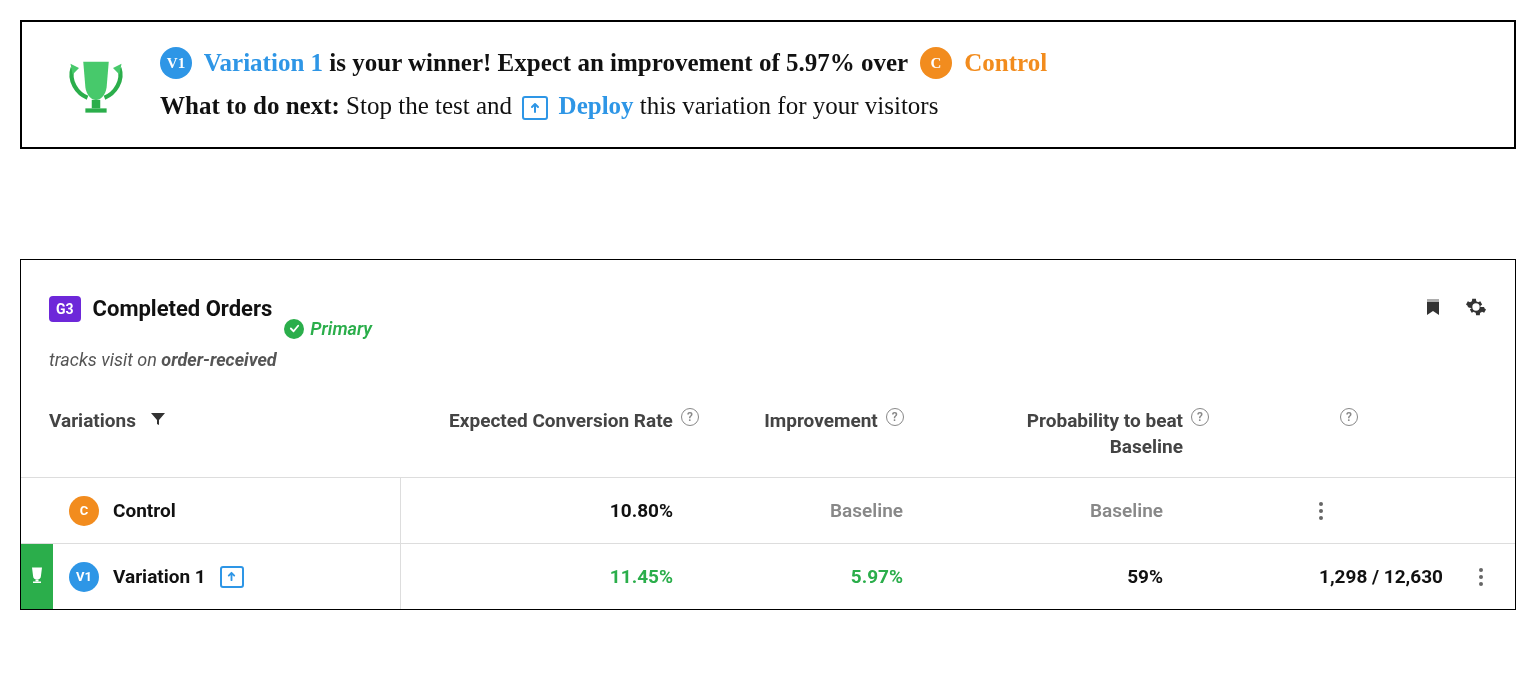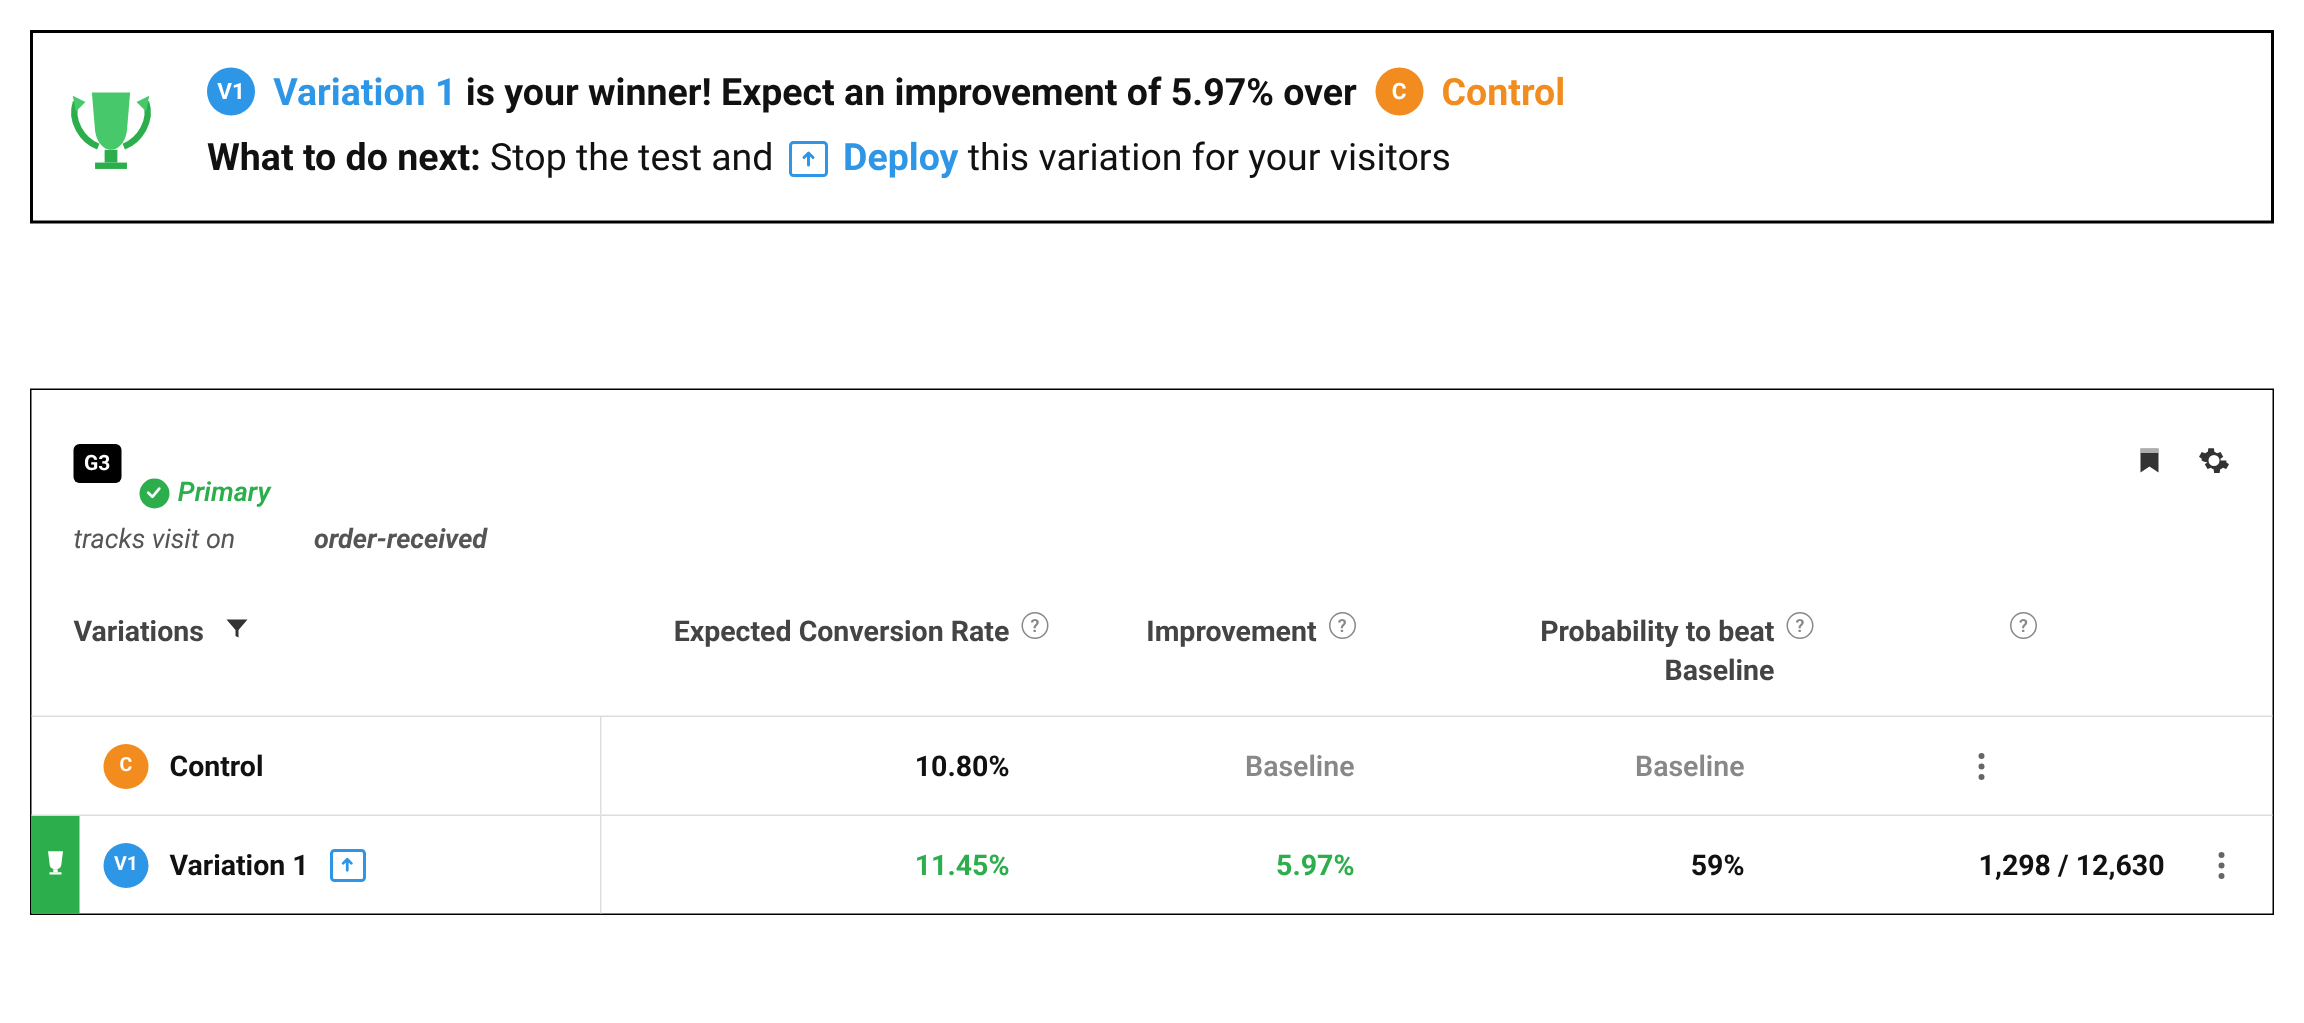--- a/index.html
+++ b/index.html
@@ -7,24 +7,25 @@
   font-family: -apple-system, BlinkMacSystemFont, "Segoe UI", Roboto, Helvetica, Arial, sans-serif;
   background: #fff;
   padding: 20px;
   width: 1536px;
   color: #111;
 }
 
 
 .winner-banner {
   border: 2px solid #000;
-  padding: 20px 18px;
+  padding: 20px 40px;
   display: flex;
   align-items: center;
   gap: 30px;
+  font-family: Liberation Serif, serif;
 }
 .trophy {
   width: 68px; height: 68px;
   flex-shrink: 0;
 }
 .banner-text { font-size: 25px; line-height: 1.7; }
 .banner-line1 { font-weight: 700; }
 .banner-line2 { font-weight: 400; }
 .banner-line2 .bold { font-weight: 700; }
 .badge-v1 {
@@ -52,37 +53,37 @@
 .table-card {
   border: 1.5px solid #000;
   margin-top: 110px;
 }
 .card-header {
   display: flex; align-items: center; justify-content: space-between;
   padding: 18px 28px 4px 28px;
 }
 .card-header-left { display: flex; align-items: center; gap: 12px; }
 .g3-badge {
-  background: #000000; color: #fff; font-weight: 700; font-size: 14px;
+  background: #6d28d9; color: #fff; font-weight: 700; font-size: 14px;
   padding: 5px 7px; border-radius: 4px;
 }
 .goal-title { font-size: 22px; font-weight: 700; }
 .primary-chip {
   display: inline-flex; align-items: center; gap: 6px;
   color: #2BAE4B; font-style: italic; font-size: 18px; font-weight: 600; margin-top: 40px;
 }
 .check-circle {
   width: 20px; height: 20px; border-radius: 50%; background: #2BAE4B;
   display: inline-flex; align-items: center; justify-content: center;
 }
 .card-subtext {
   padding: 6px 28px 18px 28px;
   font-style: italic; color: #555; font-size: 18px;
 }
-.card-subtext .strong { font-weight: 700; font-style: italic; margin-left: 48px; }
+.card-subtext .strong { font-weight: 700; font-style: italic; }
 .header-right { display: flex; gap: 22px; align-items: center; }
 .icon-btn { color: #333; cursor: pointer; }
 
 
 .thead-row {
   display: grid;
   grid-template-columns: 380px 290px 230px 260px 280px 40px;
   padding: 20px 10px 18px 28px;
   align-items: flex-start;
   border-top: 0;
@@ -166,20 +167,21 @@
       </span>
       <span class="deploy-link">Deploy</span><span> this variation for your visitors</span>
     </div>
   </div>
 </div>
 
 <div class="table-card">
   <div class="card-header">
     <div class="card-header-left">
       <span class="g3-badge">G3</span>
+      <span class="goal-title">Completed Orders</span>
       <span class="primary-chip">
         <span class="check-circle">
           <svg width="11" height="11" viewBox="0 0 12 12">
               <path d="M2 6 L5 9 L10 3" stroke="#fff" stroke-width="2" fill="none" stroke-linecap="round" stroke-linejoin="round"></path>
             </svg>
         </span>
         <span>Primary</span>
       </span>
     </div>
     <div class="header-right">

